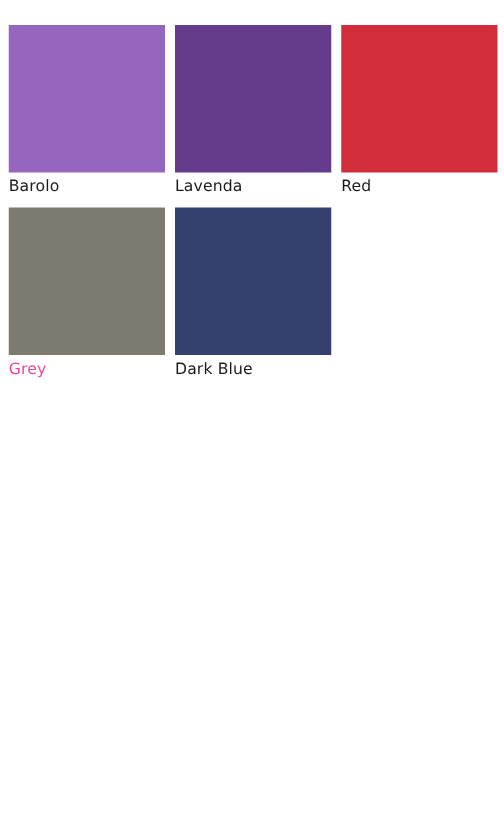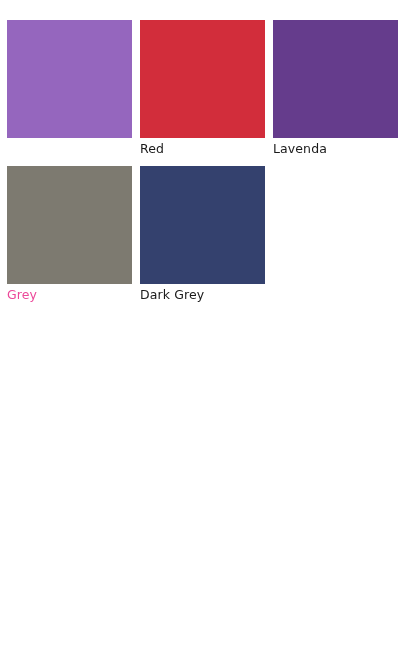--- a/index.html
+++ b/index.html
@@ -59,38 +59,39 @@
     background: #ffffff;
   }
 </style>
 </head>
 <body style="background-color: rgb(255, 255, 255);">
 
 <div id="palette-grid">
 
   <div class="swatch-cell">
     <div class="swatch-chip" style="background-color: rgb(149, 102, 190);"></div>
+    <div class="swatch-label" style="color: rgb(26, 26, 26);">Barolo</div>
+  </div>
+
+  <div class="swatch-cell">
+    <div class="swatch-chip" style="background-color: rgb(101, 60, 140);"></div>
+    <div class="swatch-label" style="color: rgb(26, 26, 26);">Lavenda</div>
   </div>
 
   <div class="swatch-cell">
     <div class="swatch-chip" style="background-color: rgb(210, 45, 59);"></div>
     <div class="swatch-label" style="color: rgb(26, 26, 26);">Red</div>
-  </div>
-
-  <div class="swatch-cell">
-    <div class="swatch-chip" style="background-color: rgb(101, 60, 140);"></div>
-    <div class="swatch-label" style="color: rgb(26, 26, 26);">Lavenda</div>
   </div>
 
   <div class="swatch-cell">
     <div class="swatch-chip" style="background-color: rgb(125, 122, 112);"></div>
     <div class="swatch-label" style="color: #ec4899;">Grey</div>
   </div>
 
 
   <div class="swatch-cell">
     <div class="swatch-chip" style="background-color: rgb(52, 65, 110);"></div>
-    <div class="swatch-label" style="color: rgb(26, 26, 26);">Dark Grey</div>
+    <div class="swatch-label" style="color: rgb(26, 26, 26);">Dark Blue</div>
   </div>
 
 </div>
 
 <div id="canvas-rest"></div>
 
 </body></html>

